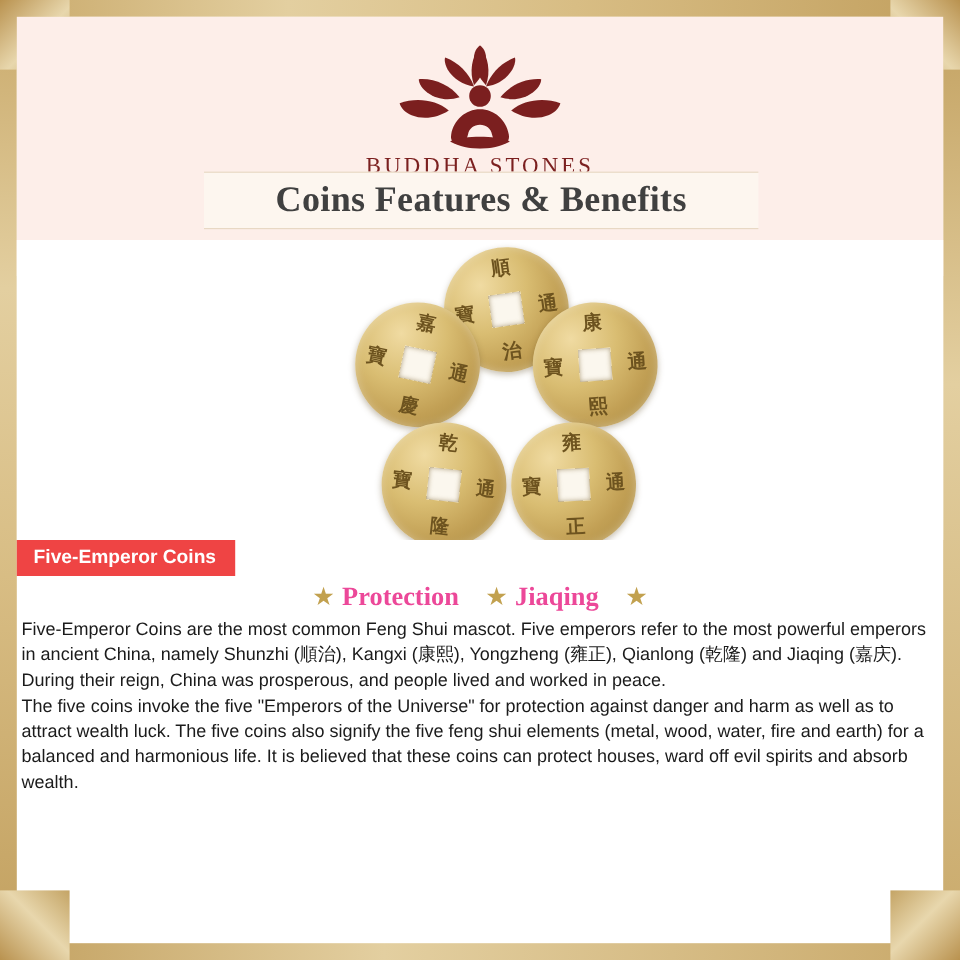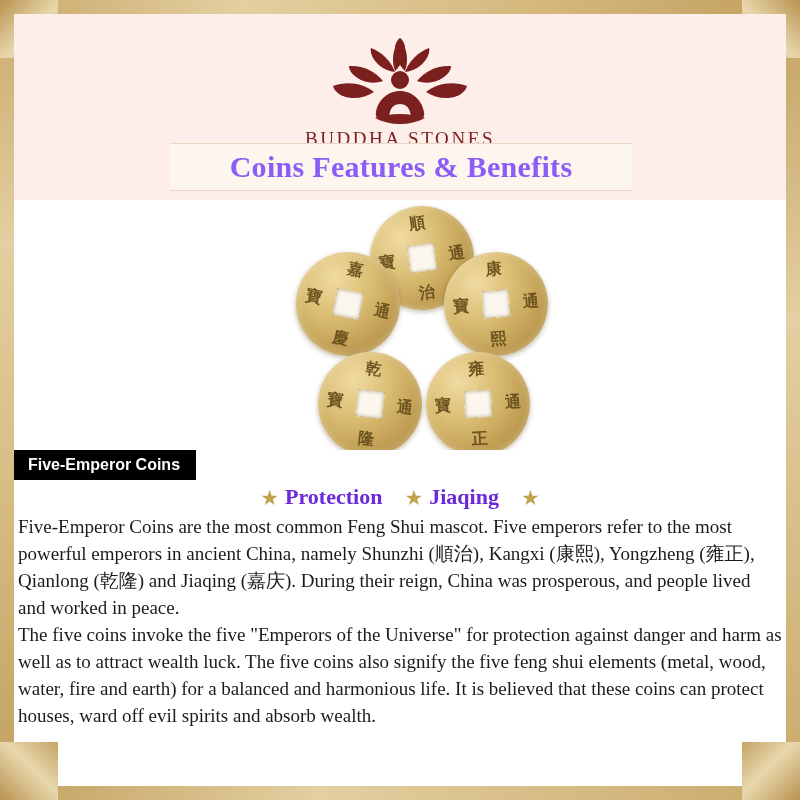--- a/index.html
+++ b/index.html
@@ -103,21 +103,21 @@
     border-top: 1px solid #e8d8c4;
     border-bottom: 1px solid #e8d8c4;
     display: flex;
     align-items: center;
     justify-content: center;
   }
   .title-text {
     font-family: "Liberation Serif", serif;
     font-weight: bold;
     font-size: 30px;
-    color: #8b5cf6;
+    color: #404040;
     letter-spacing: 0.3px;
   }
 
   
   .photo {
     position: absolute;
     top: 200px;
     left: 14px;
     width: 772px;
     height: 250px;
@@ -160,21 +160,21 @@
   .coin-4 { top: 152px; left: 304px; transform: rotate(6deg); }
   .coin-5 { top: 152px; left: 412px; transform: rotate(-3deg); }
 
   
   .label-tab {
     position: absolute;
     top: 450px;
     left: 14px;
     height: 30px;
     padding: 0 16px 0 14px;
-    background: #000000;
+    background: #ef4444;
     display: flex;
     align-items: center;
   }
   .label-tab span {
     font-family: "Liberation Sans", sans-serif;
     font-size: 16px;
     font-weight: bold;
     color: #ffffff;
   }
 
@@ -196,34 +196,34 @@
   }
   .benefit .star {
     color: #c2a14f;
     font-size: 21px;
     line-height: 1;
   }
   .benefit .btxt {
     font-family: "Liberation Serif", serif;
     font-weight: bold;
     font-size: 22px;
-    color: #6d28d9;
+    color: #ec4899;
   }
 
   
   .body-text {
     position: absolute;
     top: 514px;
     left: 18px;
     width: 764px;
   }
   .body-text p {
     margin: 0;
-    font-family: Liberation Serif, serif;
-    font-size: 19px;
+    font-family: Liberation Sans, sans-serif;
+    font-size: 15px;
     line-height: 1.42;
     color: #1b1b1b;
   }
 </style>
 </head>
 <body>
 
 <div class="page">
 
   <div class="gold-top"></div>

